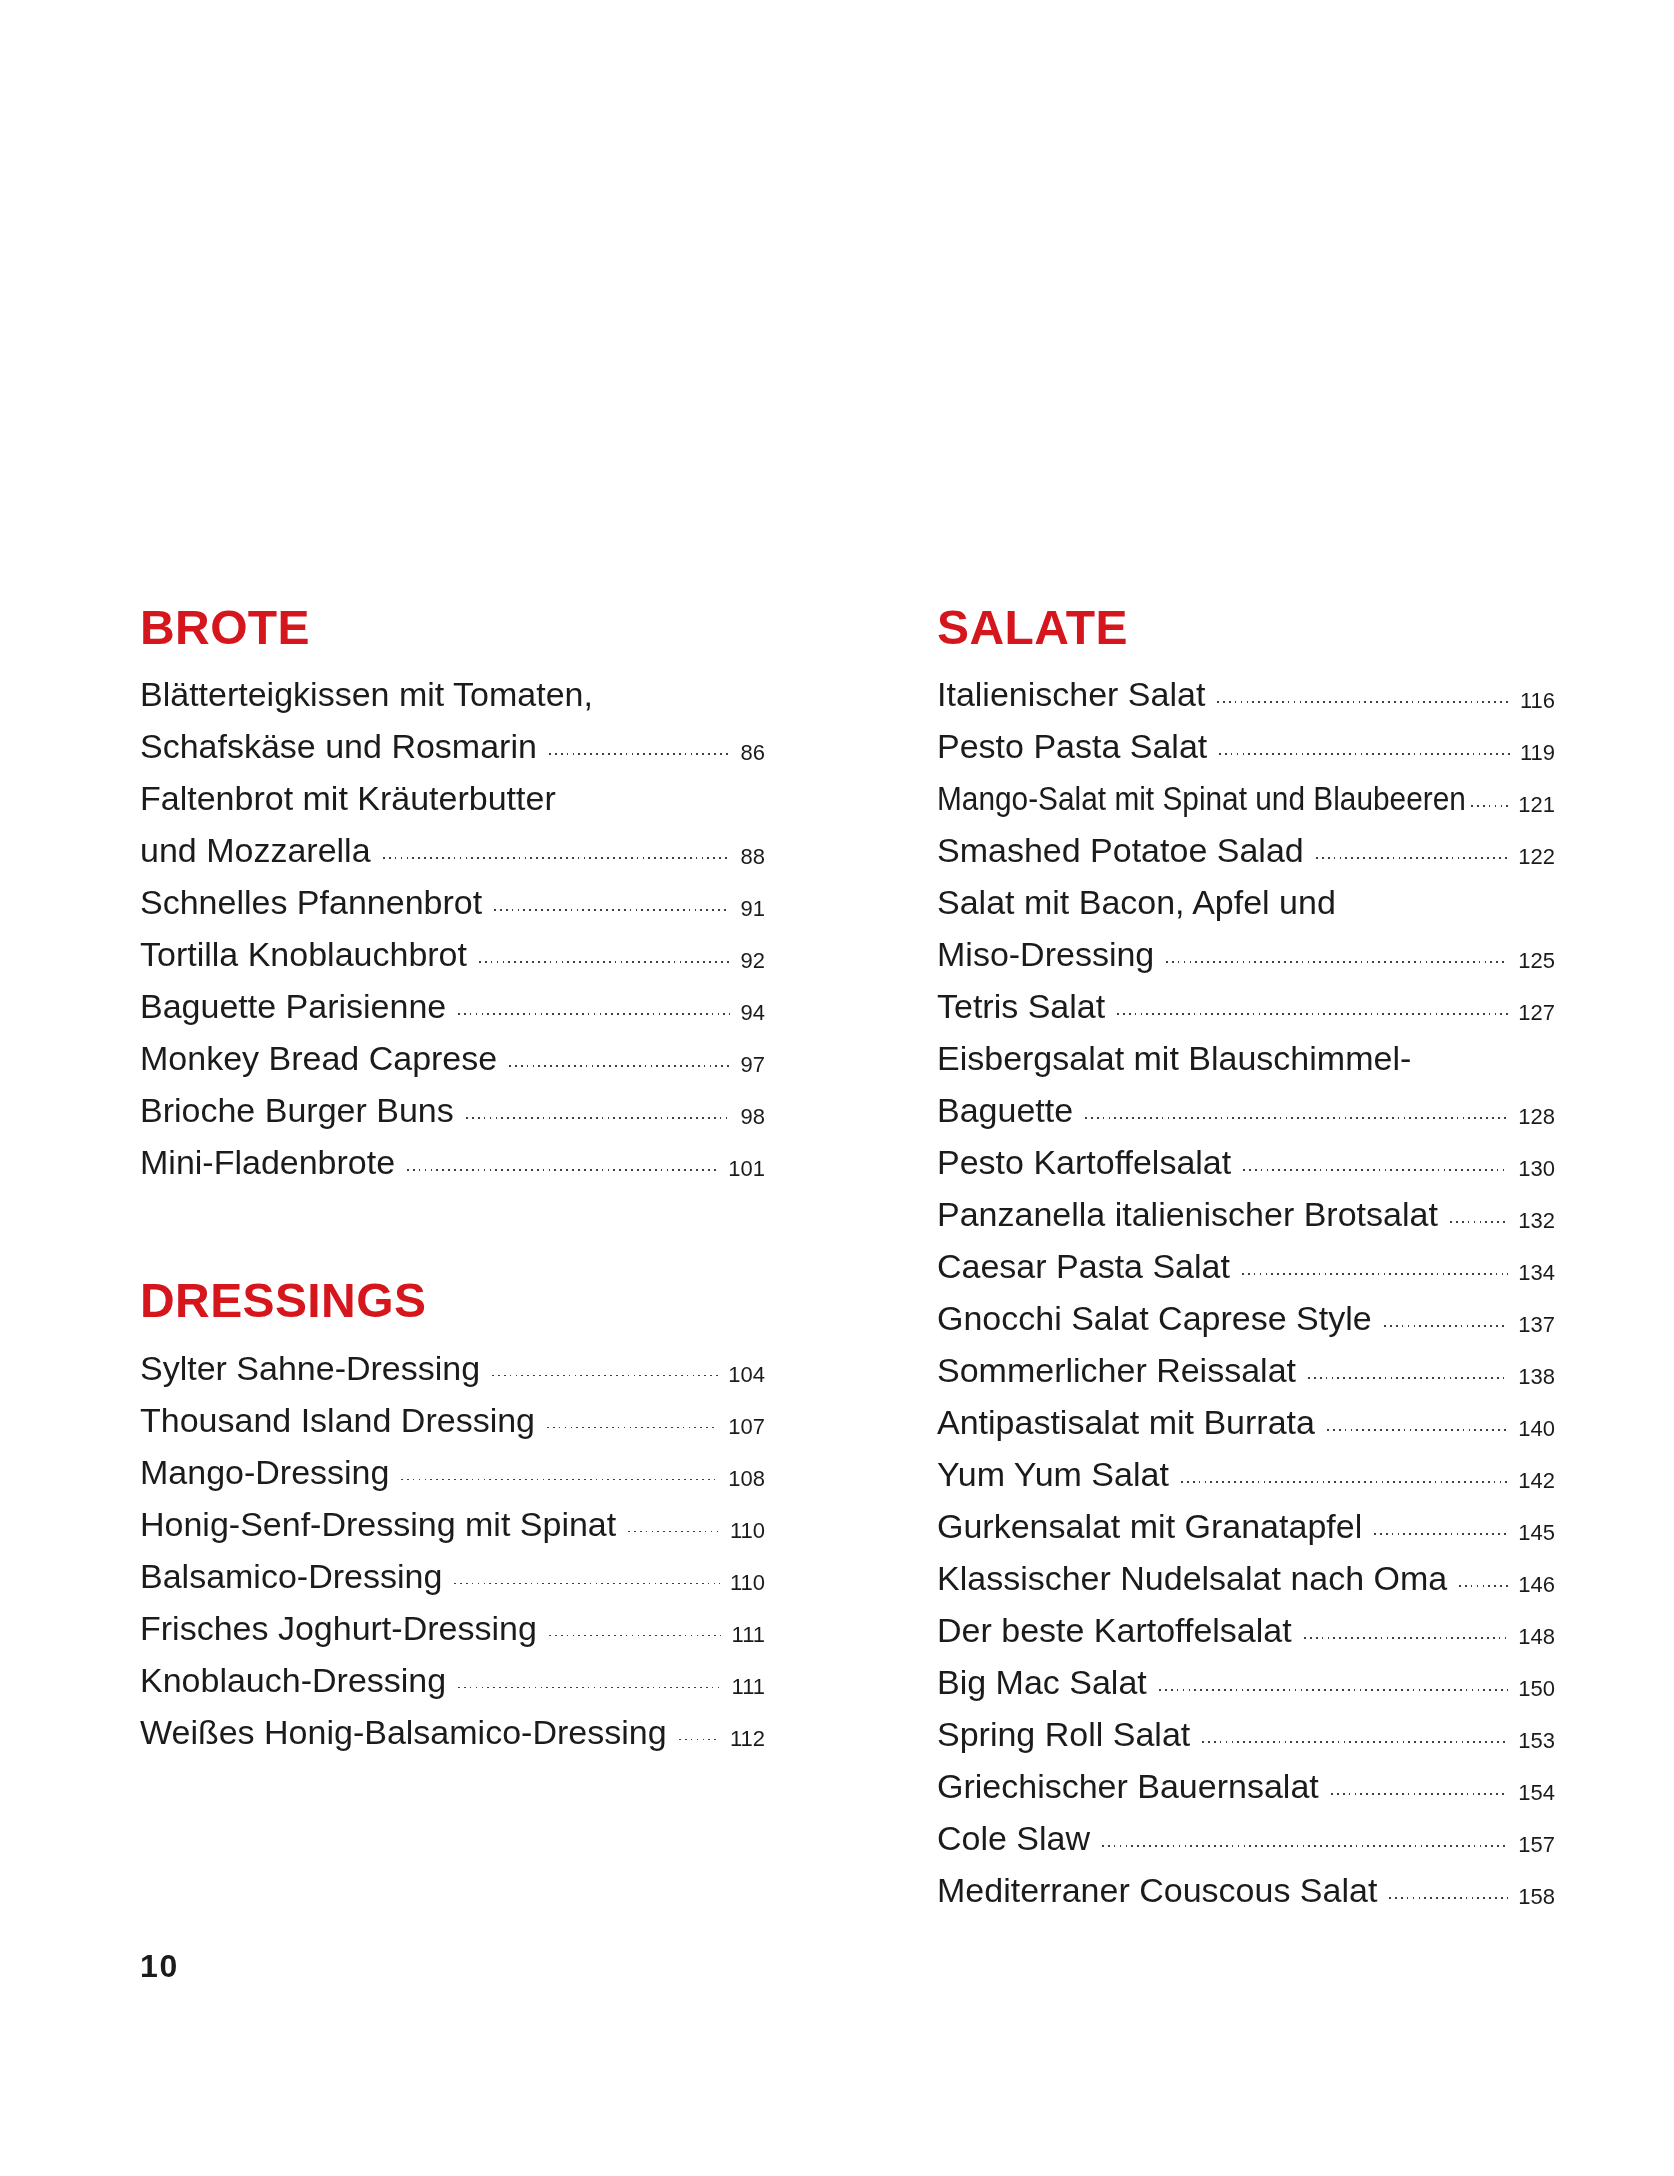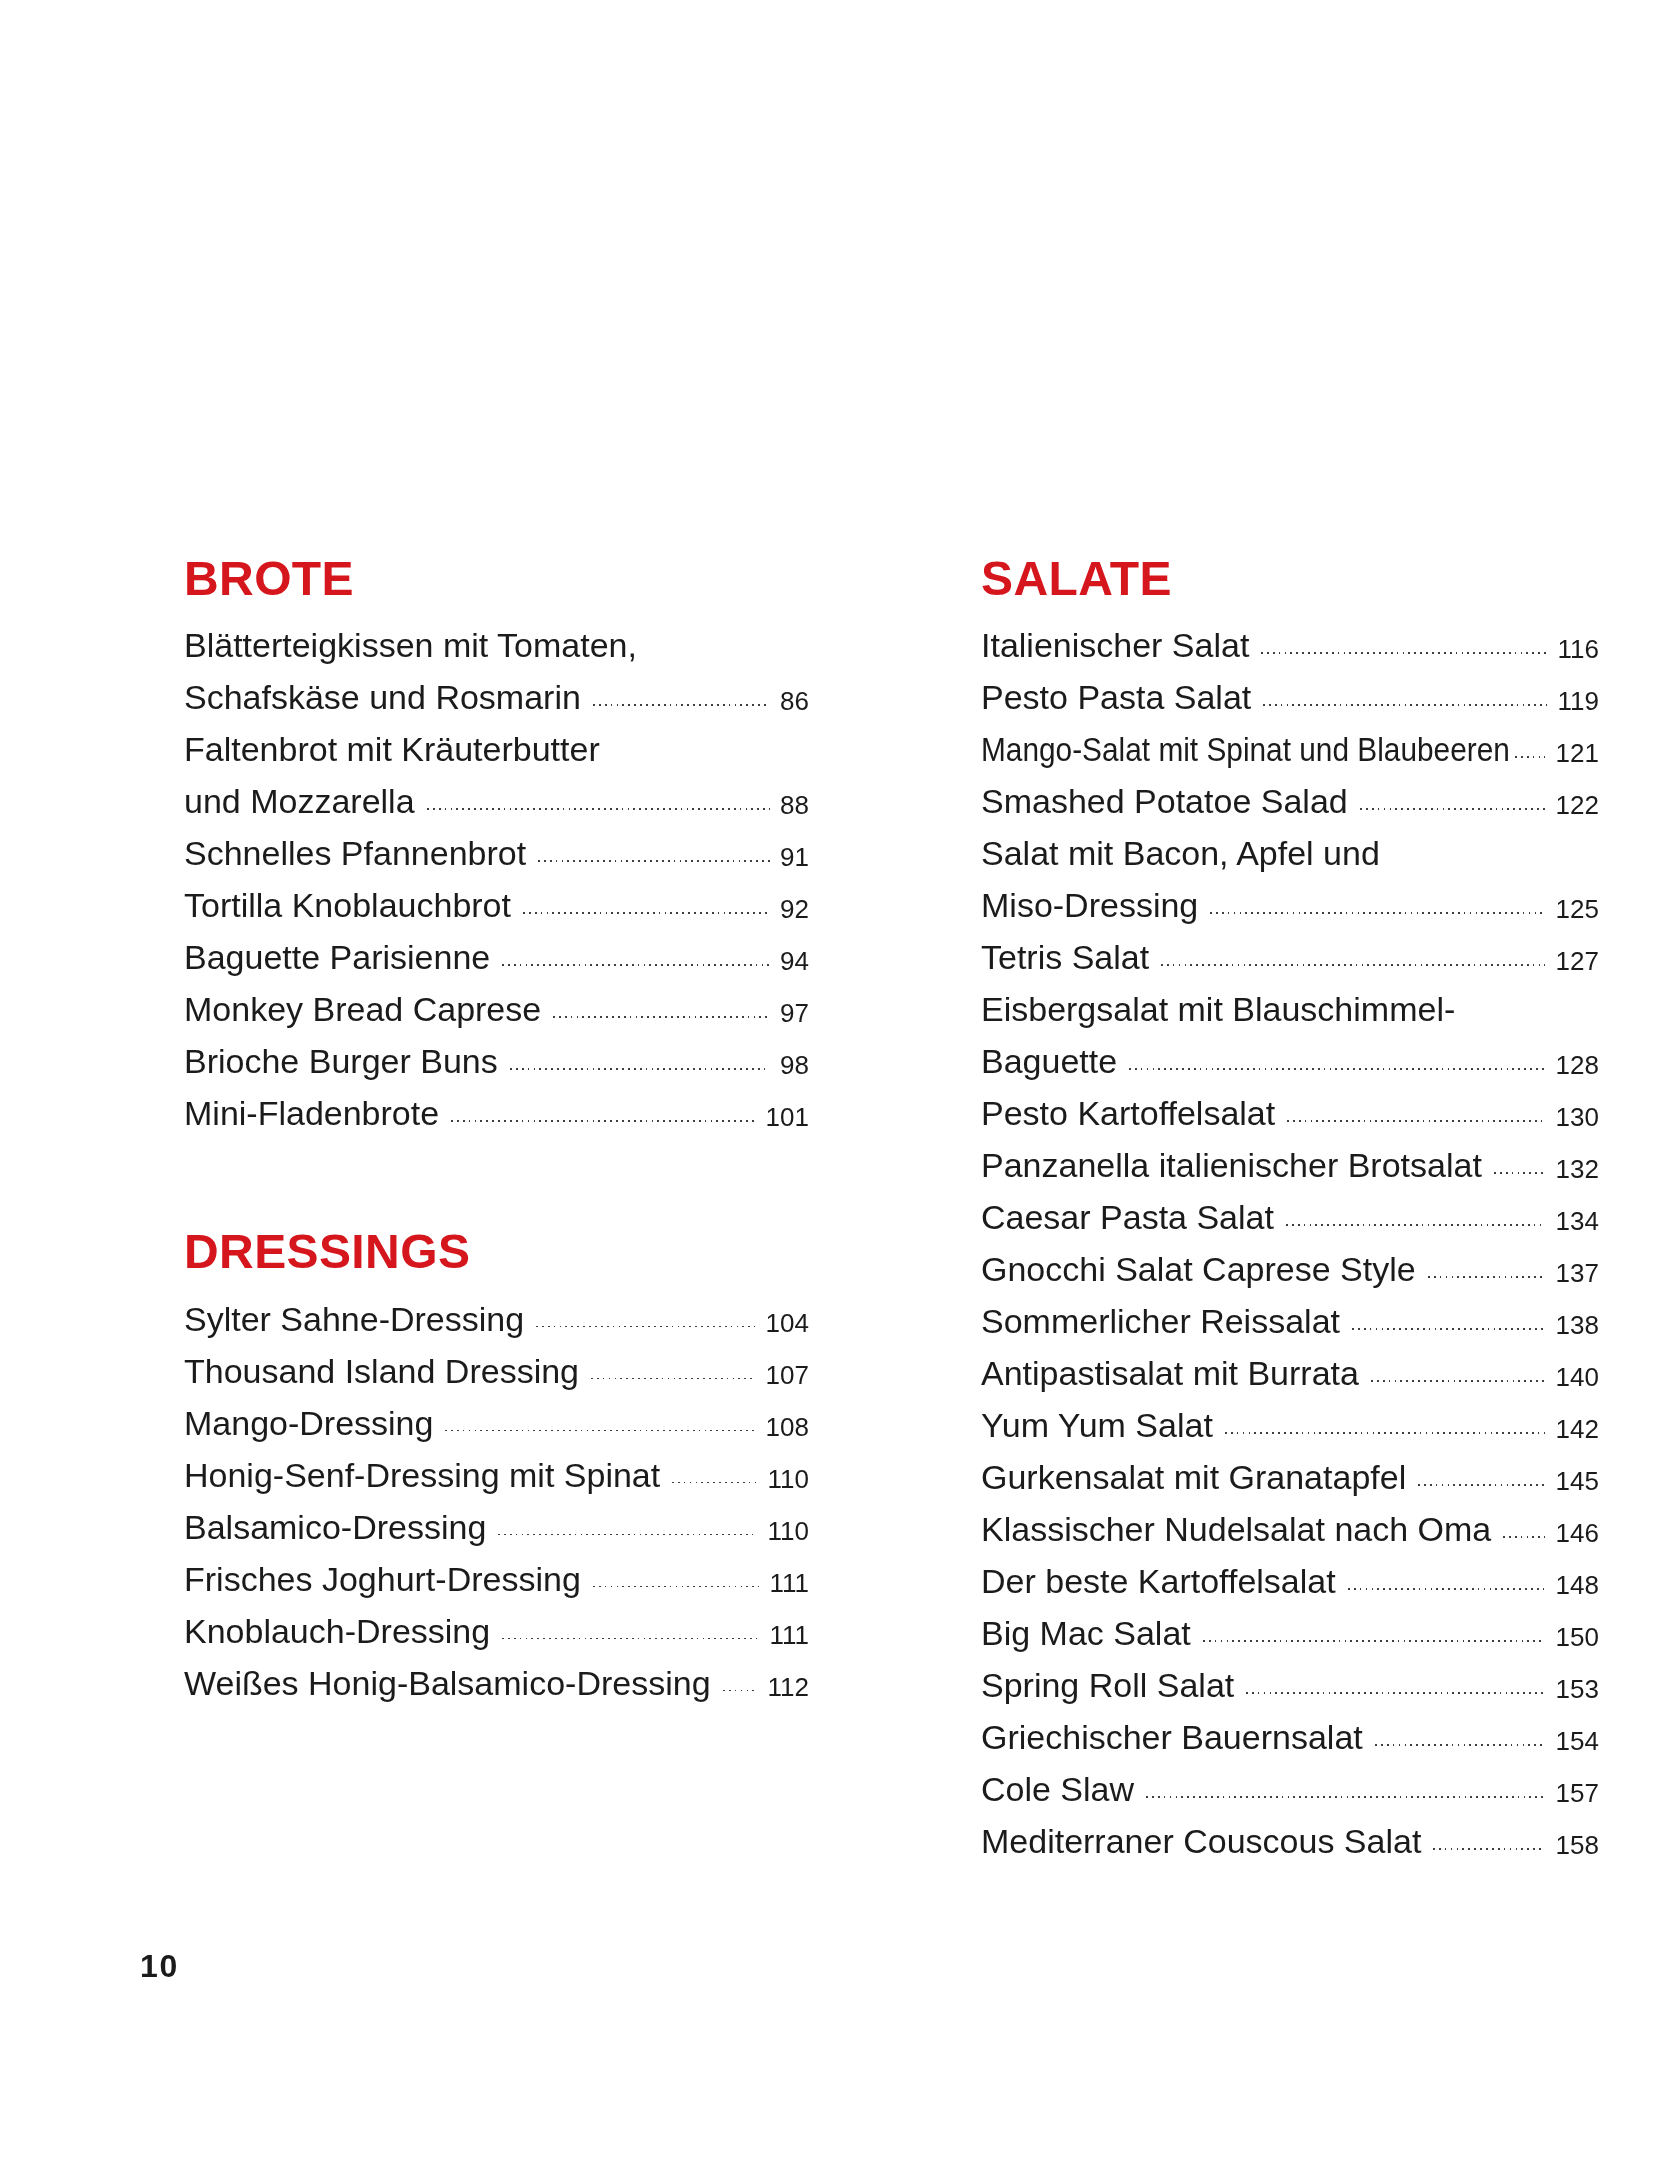--- a/index.html
+++ b/index.html
@@ -10,22 +10,21 @@
     position: relative;
     width: 1674px;
     height: 2177px;
     background: #ffffff;
     font-family: "Liberation Sans", sans-serif;
     color: #1b1b1b;
     overflow: hidden;
   }
   .column {
     position: absolute;
-    top: 555px;
-    margin-left: 44px;
+    top: 604px;
   }
   .column-left  { left: 140px;  width: 625px; }
   .column-right { left: 937px; width: 618px; }
 
   .toc-section + .toc-section { margin-top: 95px; }
 
   .section-title {
     color: var(--accent, #D5161D);
     font-size: 48px;
     line-height: 48px;
@@ -46,21 +45,21 @@
   }
   .toc-leader {
     flex: 1 1 auto;
     min-width: 17px;
     height: 1.7px;
     align-self: flex-end;
     margin: 0 10.3px 11.2px 12px;
     background: repeating-linear-gradient(90deg, #3f3f3f 0 1.7px, transparent 1.7px 5.9px);
   }
   .toc-page {
-    font-size: 26px;
+    font-size: 22px;
     white-space: nowrap;
   }
   .page-number {
     position: absolute;
     left: 140px;
     top: 1948px;
     font-size: 32px;
     font-weight: bold;
     letter-spacing: 1.7px;
   }

